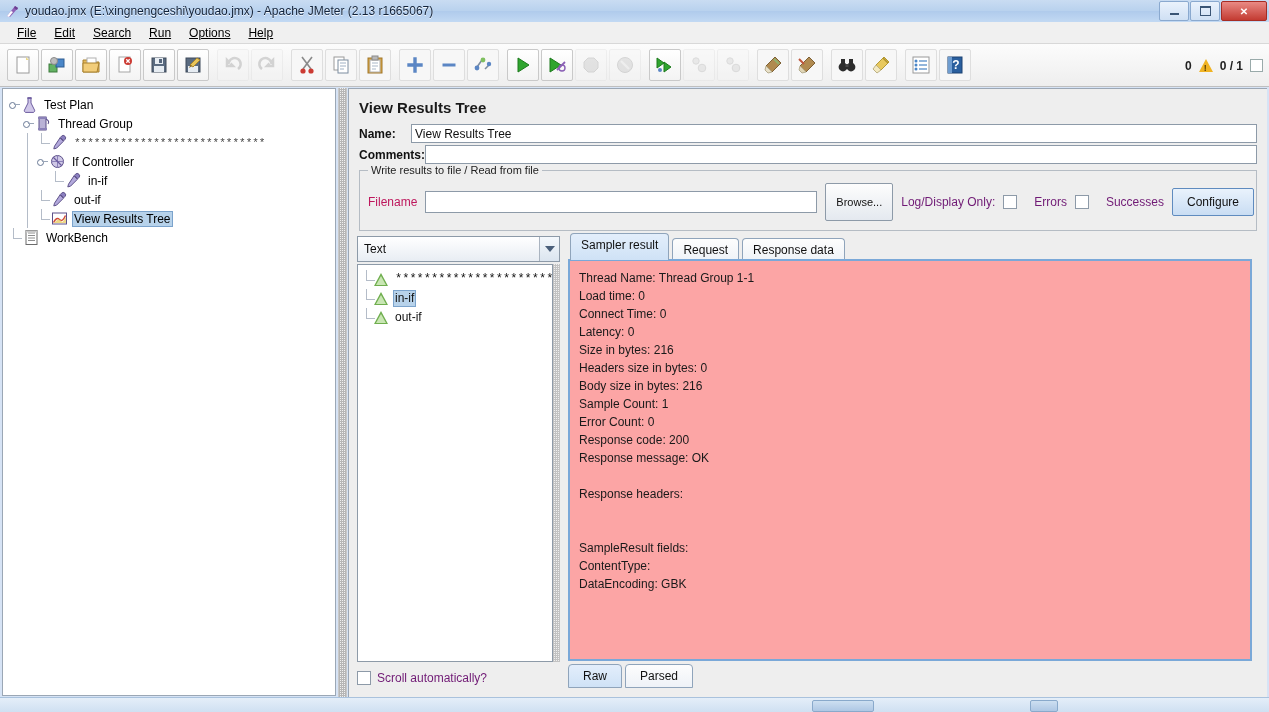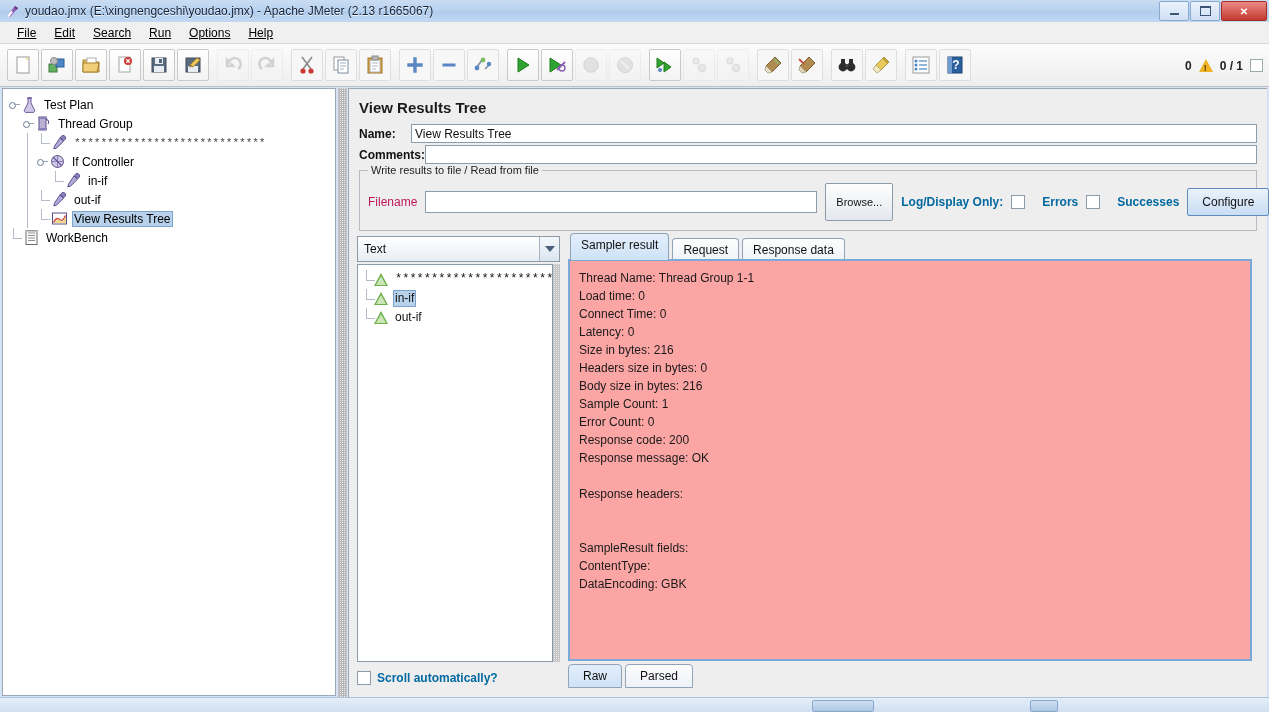--- a/index.html
+++ b/index.html
@@ -167,21 +167,21 @@
     padding: 0 3px; font-size: 11px; color: #222;
   }
   .group-row { display: flex; align-items: center; gap: 8px; }
   .fname-lbl { font-size: 12px; color: #be185d; }
   .btn {
     border: 1px solid #8d9aa8; border-radius: 2px;
     background: linear-gradient(to bottom,#fdfdfd,#e4e9ef);
     font-size: 11px; color: #111; padding: 12px 10px; white-space: nowrap;
   }
   .btn.primary { border-color: #5f8bbf; background: linear-gradient(to bottom,#e9f2fc,#c9ddf3); padding: 6px 14px; font-size:12px;}
-  .lbl-bold { font-size: 12px; font-weight: bold; color: #0369a1; white-space: nowrap; }
+  .lbl-bold { font-size: 12px; font-weight: normal; color: #701a75; white-space: nowrap; }
   .chk { display: flex; align-items: center; gap: 17px; }
   .chkbox { width: 12px; height: 12px; border: 1px solid #8d9aa8; background: #fff; flex:none; }
 
   
   .results {
     position: absolute; left: 8px; top: 147px; width: 903px; height: 456px;
   }
   .left-results { position: absolute; left: 0; top: 0; width: 203px; height: 456px; }
   .combo {
     width: 203px; height: 26px; border: 1px solid #8d9aa8;

